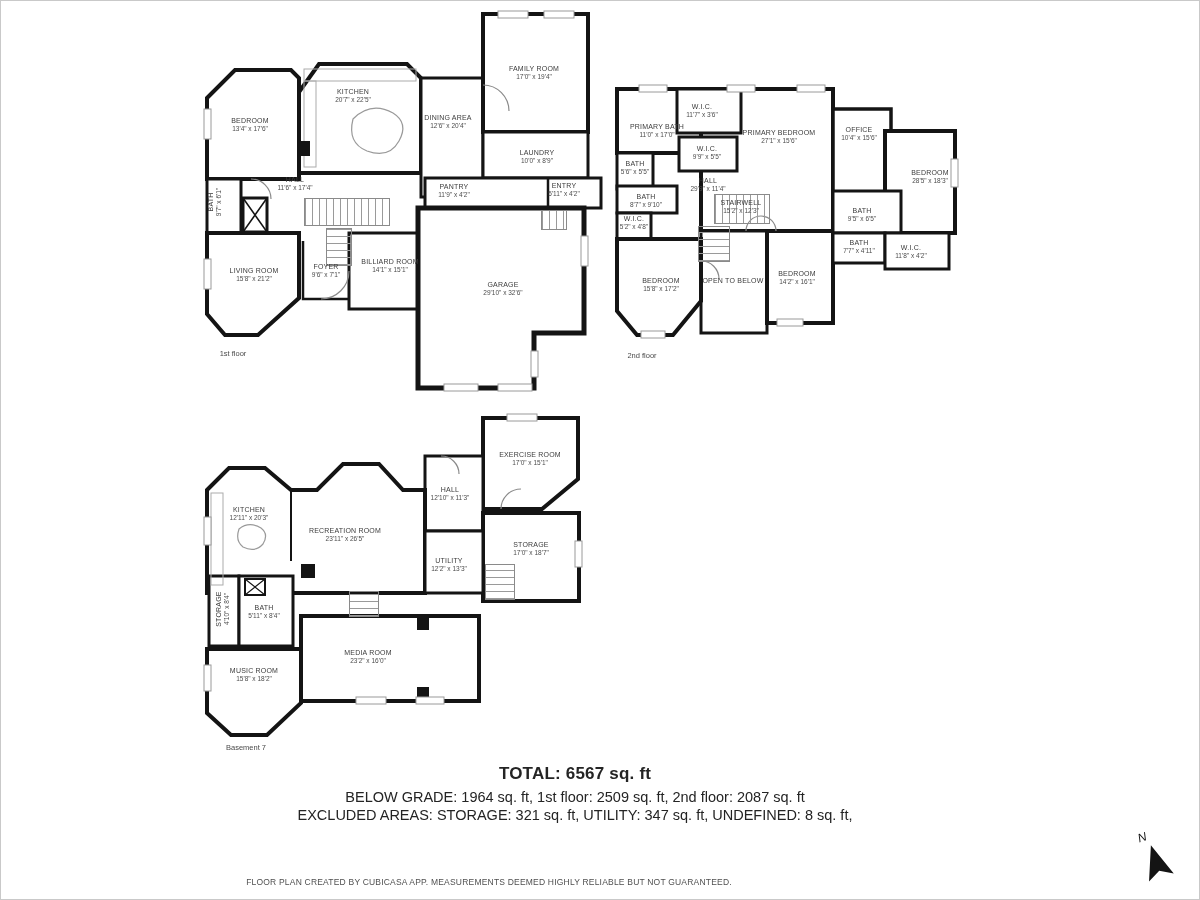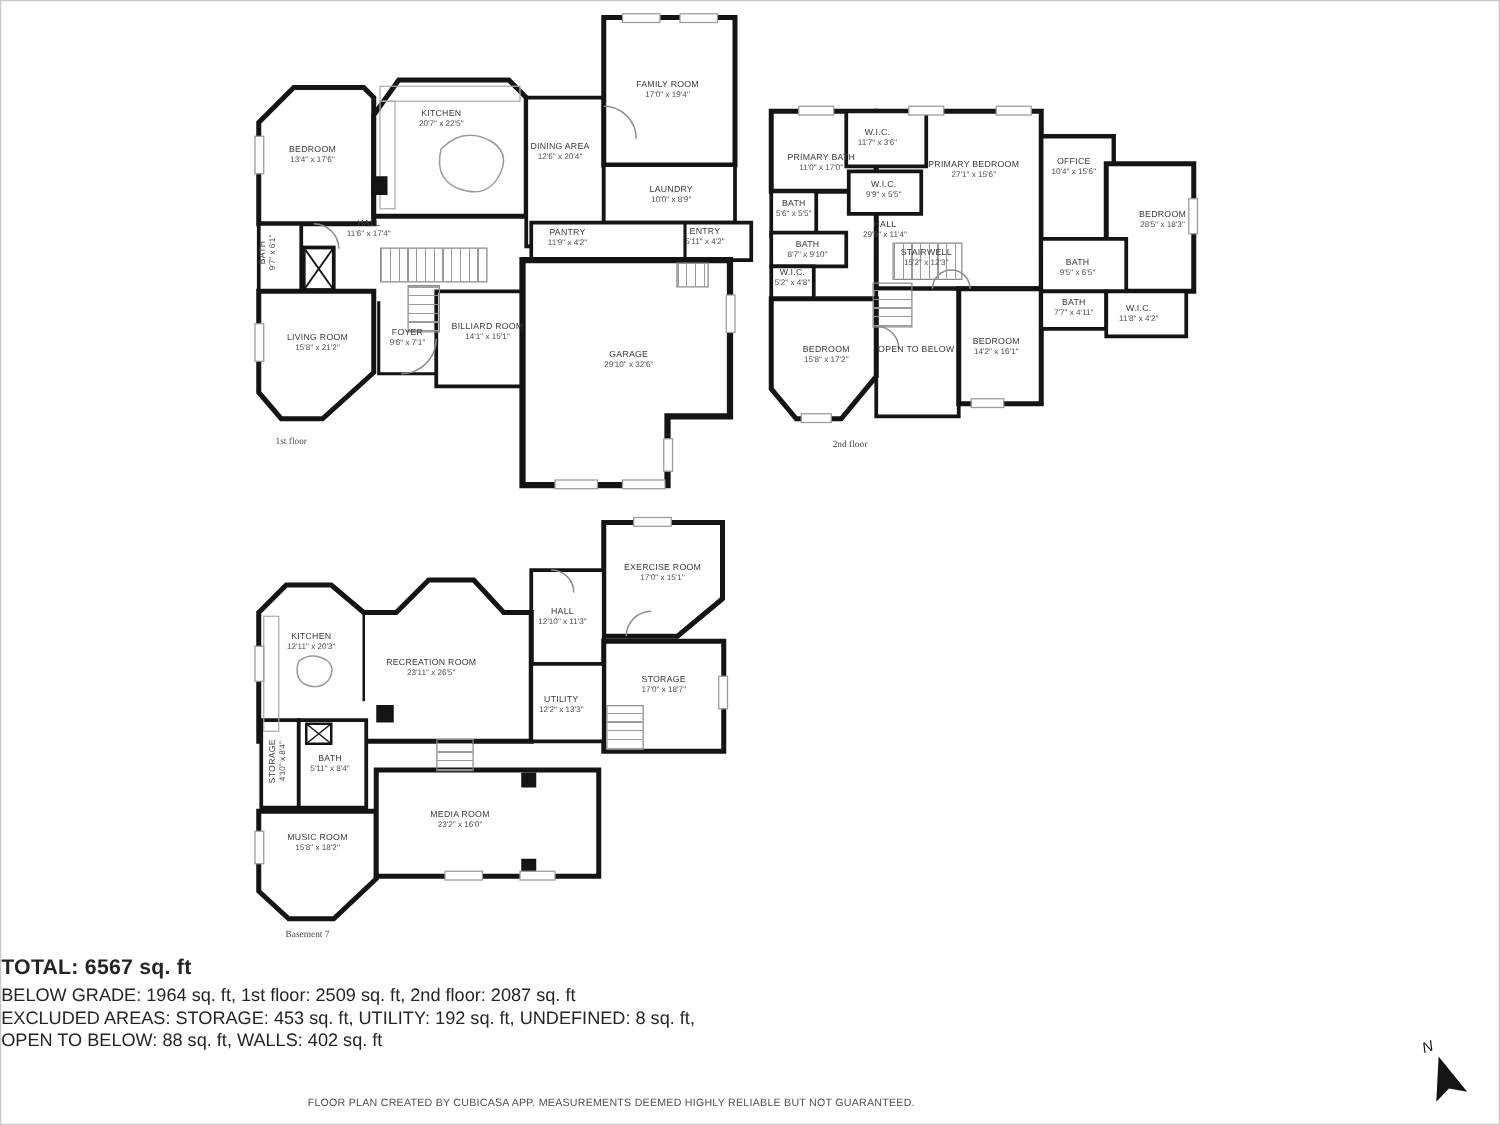--- a/index.html
+++ b/index.html
@@ -4,25 +4,25 @@
 <style>
   html,body{margin:0;padding:0;background:#fff;}
   .page{position:relative;width:1200px;height:900px;background:#fff;box-sizing:border-box;
         border:1px solid #c9c9c9;overflow:hidden;font-family:"Liberation Sans",sans-serif;}
   svg.plan{position:absolute;left:0;top:0;}
   .room-label{position:absolute;transform:translate(-50%,-50%);text-align:center;
               color:#3b3b3b;white-space:nowrap;line-height:1.2;z-index:5;}
   .room-label .nm{font-size:7px;letter-spacing:.2px;}
   .room-label .dm{font-size:6.5px;color:#4c4c4c;}
   .room-label.vertical{transform:translate(-50%,-50%) rotate(-90deg);}
-  .floor-caption{position:absolute;transform:translate(-50%,-50%);font-size:7.5px;color:#4a4a4a;z-index:5;font-family:Liberation Serif, serif;}
+  .floor-caption{position:absolute;transform:translate(-50%,-50%);font-size:7.5px;color:#4a4a4a;z-index:5;}
   .stairs{position:absolute;border:1px solid #8a8a8a;z-index:3;background:
           repeating-linear-gradient(90deg,#9a9a9a 0 1px,transparent 1px 7px);}
   .stairs.v{background:repeating-linear-gradient(0deg,#9a9a9a 0 1px,transparent 1px 7px);}
-  .summary{position:absolute;left:0;top:763px;width:1148px;color:#242424;z-index:6;}
+  .summary{position:absolute;left:0;top:763px;width:1148px;text-align:center;color:#242424;z-index:6;}
   .summary .total{font-size:17px;font-weight:bold;margin-bottom:4px;letter-spacing:.2px;}
   .summary .line{font-size:14.5px;line-height:18px;}
   .disclaimer{position:absolute;left:0;top:876px;width:976px;text-align:center;
               font-size:8.5px;color:#4f4f4f;letter-spacing:.2px;z-index:6;}
 </style>
 </head>
 <body>
 
 <div class="page">
 
@@ -252,21 +252,21 @@
         <div class="nm">BEDROOM</div>
         <div class="dm">15'8" x 17'2"</div>
       </div>
       <div class="room-label" style="left: 732px; top: 280px;">
         <div class="nm">OPEN TO BELOW</div>
       </div>
       <div class="room-label" style="left: 796px; top: 277px;">
         <div class="nm">BEDROOM</div>
         <div class="dm">14'2" x 16'1"</div>
       </div>
-      <div class="floor-caption" style="left: 679px; top: 354px;">2nd floor</div>
+      <div class="floor-caption" style="left: 641px; top: 354px;">2nd floor</div>
       <div class="room-label" style="left: 529px; top: 458px;">
         <div class="nm">EXERCISE ROOM</div>
         <div class="dm">17'0" x 15'1"</div>
       </div>
       <div class="room-label" style="left: 248px; top: 513px;">
         <div class="nm">KITCHEN</div>
         <div class="dm">12'11" x 20'3"</div>
       </div>
       <div class="room-label" style="left: 449px; top: 493px;">
         <div class="nm">HALL</div>
@@ -299,18 +299,17 @@
       <div class="room-label" style="left: 367px; top: 656px;">
         <div class="nm">MEDIA ROOM</div>
         <div class="dm">23'2" x 16'0"</div>
       </div>
       <div class="floor-caption" style="left: 245px; top: 746px;">Basement 7</div>
     </div>
 
   <div class="summary">
     <div class="total">TOTAL: 6567 sq. ft</div>
     <div class="line">BELOW GRADE: 1964 sq. ft, 1st floor: 2509 sq. ft, 2nd floor: 2087 sq. ft</div>
-    <div class="line">EXCLUDED AREAS: STORAGE: 453 sq. ft, UTILITY: 192 sq. ft, UNDEFINED: 8 sq. ft,</div>
-    <div class="line">OPEN TO BELOW: 88 sq. ft, WALLS: 402 sq. ft</div>
+    <div class="line">EXCLUDED AREAS: STORAGE: 321 sq. ft, UTILITY: 347 sq. ft, UNDEFINED: 8 sq. ft,</div>
   </div>
 
   <div class="disclaimer">FLOOR PLAN CREATED BY CUBICASA APP. MEASUREMENTS DEEMED HIGHLY RELIABLE BUT NOT GUARANTEED.</div>
 </div>
 
 </body></html>

